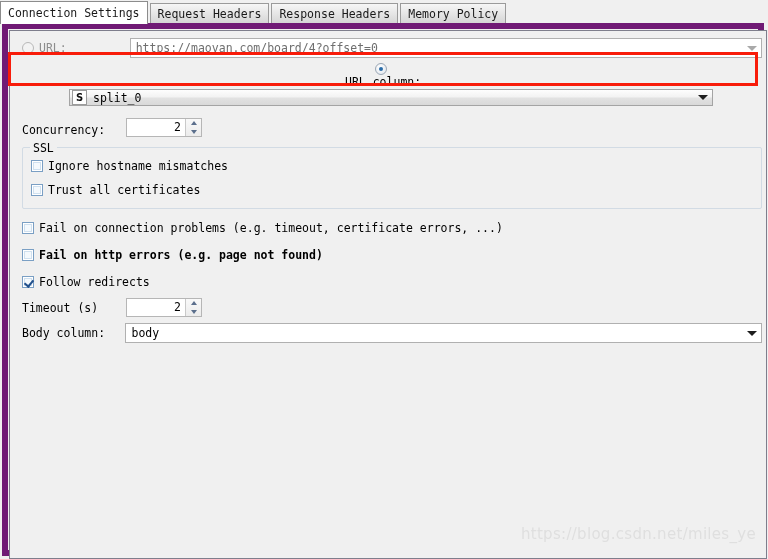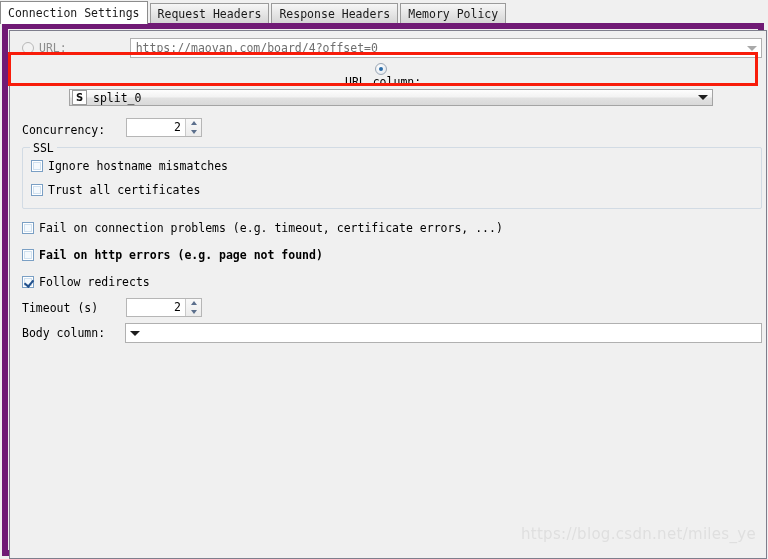--- a/index.html
+++ b/index.html
@@ -368,20 +368,21 @@
           <span class="dn">
               <i></i>
             </span>
         </span>
       </div>
     </div>
 
     <div class="row" style="left:12px; top:292px; width:740px; height:20px;">
       <span class="lbl" style="width:100px;">Body column:</span>
       <div class="combo flat" style="width:640px; margin-left:4px;">
+        <span class="ctext">body</span>
         <span class="arrow">
             <i></i>
           </span>
       </div>
     </div>
 
   </div>
 </div>
 
 <div class="redbox" style="left:8px; top:52px; width:750px; height:34px;"></div>

